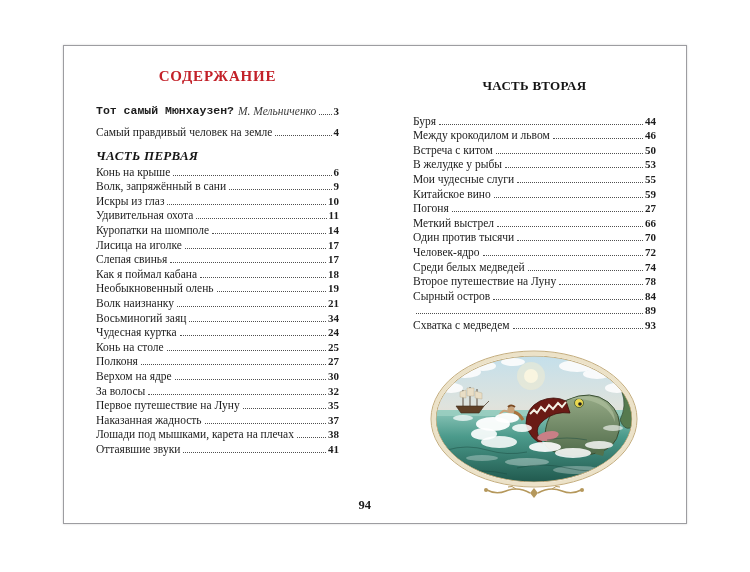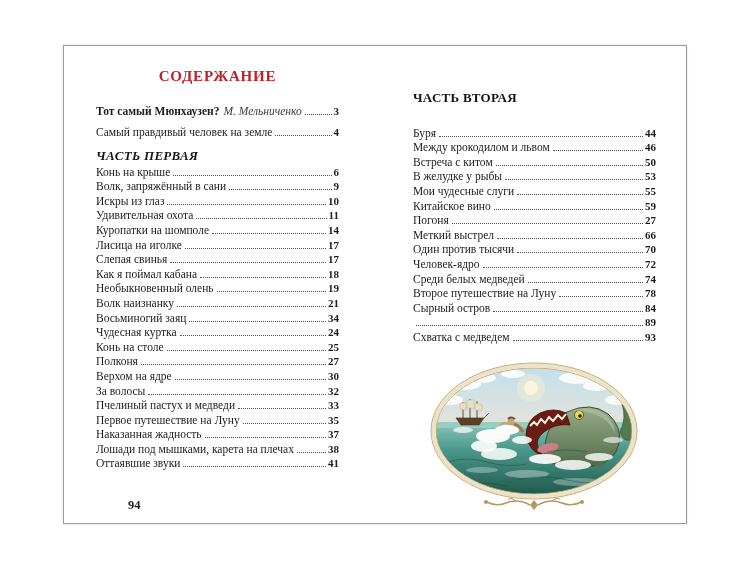--- a/index.html
+++ b/index.html
@@ -32,46 +32,46 @@
   }
   .part-heading {
     font-size: 13px;
     font-weight: bold;
     letter-spacing: 0.3px;
     line-height: 16px;
     color: #151515;
   }
   .col-left .toc-intro   { margin-top: 12px; }
   .col-left .part-heading{ margin-top: 9px; font-style: italic; }
-  .col-right .part-heading{ margin-top: 44px; }
+  .col-right .part-heading{ margin-top: 32px; text-align: center; }
   .col-right .toc-list   { margin-top: 19px; }
 
   .toc-row {
     display: flex;
     align-items: flex-end;
     height: 14.6px;
     font-size: 11.5px;
     line-height: 14px;
   }
   .toc-intro .toc-row { height: 21px; }
-  .toc-row.bold .toc-label { font-weight: bold; }
+  .toc-row.bold .toc-label { font-weight: bold; font-family: Liberation Mono, monospace; }
   .toc-label  { white-space: nowrap; }
   .toc-author { white-space: nowrap; font-style: italic; color: #3d3d3d; margin-left: 4px; }
   .toc-dots   {
     flex: 1 1 auto;
     min-width: 6px;
     border-bottom: 1.5px dotted #4f4f4f;
     margin: 0 2px 3px 3px;
   }
   .toc-page { white-space: nowrap; font-weight: bold; font-size: 11px; }
 
   .page-number {
     position: absolute;
     left: 32px; top: 452px; width: 243px;
-    text-align: left;
+    text-align: right;
     font-size: 12.5px;
     font-weight: bold;
   }
   .illustration {
     margin: 18px auto 0;
     width: 216px; height: 152px;
   }
 </style>
 </head>
 <body>
@@ -167,25 +167,20 @@
         </div>
         <div class="toc-row">
           <span class="toc-label">Верхом на ядре</span>
           <span class="toc-dots"></span>
           <span class="toc-page">30</span>
         </div>
         <div class="toc-row">
           <span class="toc-label">За волосы</span>
           <span class="toc-dots"></span>
           <span class="toc-page">32</span>
-        </div>
-        <div class="toc-row">
-          <span class="toc-label">Пчелиный пастух и медведи</span>
-          <span class="toc-dots"></span>
-          <span class="toc-page">33</span>
         </div>
         <div class="toc-row">
           <span class="toc-label">Первое путешествие на Луну</span>
           <span class="toc-dots"></span>
           <span class="toc-page">35</span>
         </div>
         <div class="toc-row">
           <span class="toc-label">Наказанная жадность</span>
           <span class="toc-dots"></span>
           <span class="toc-page">37</span>

